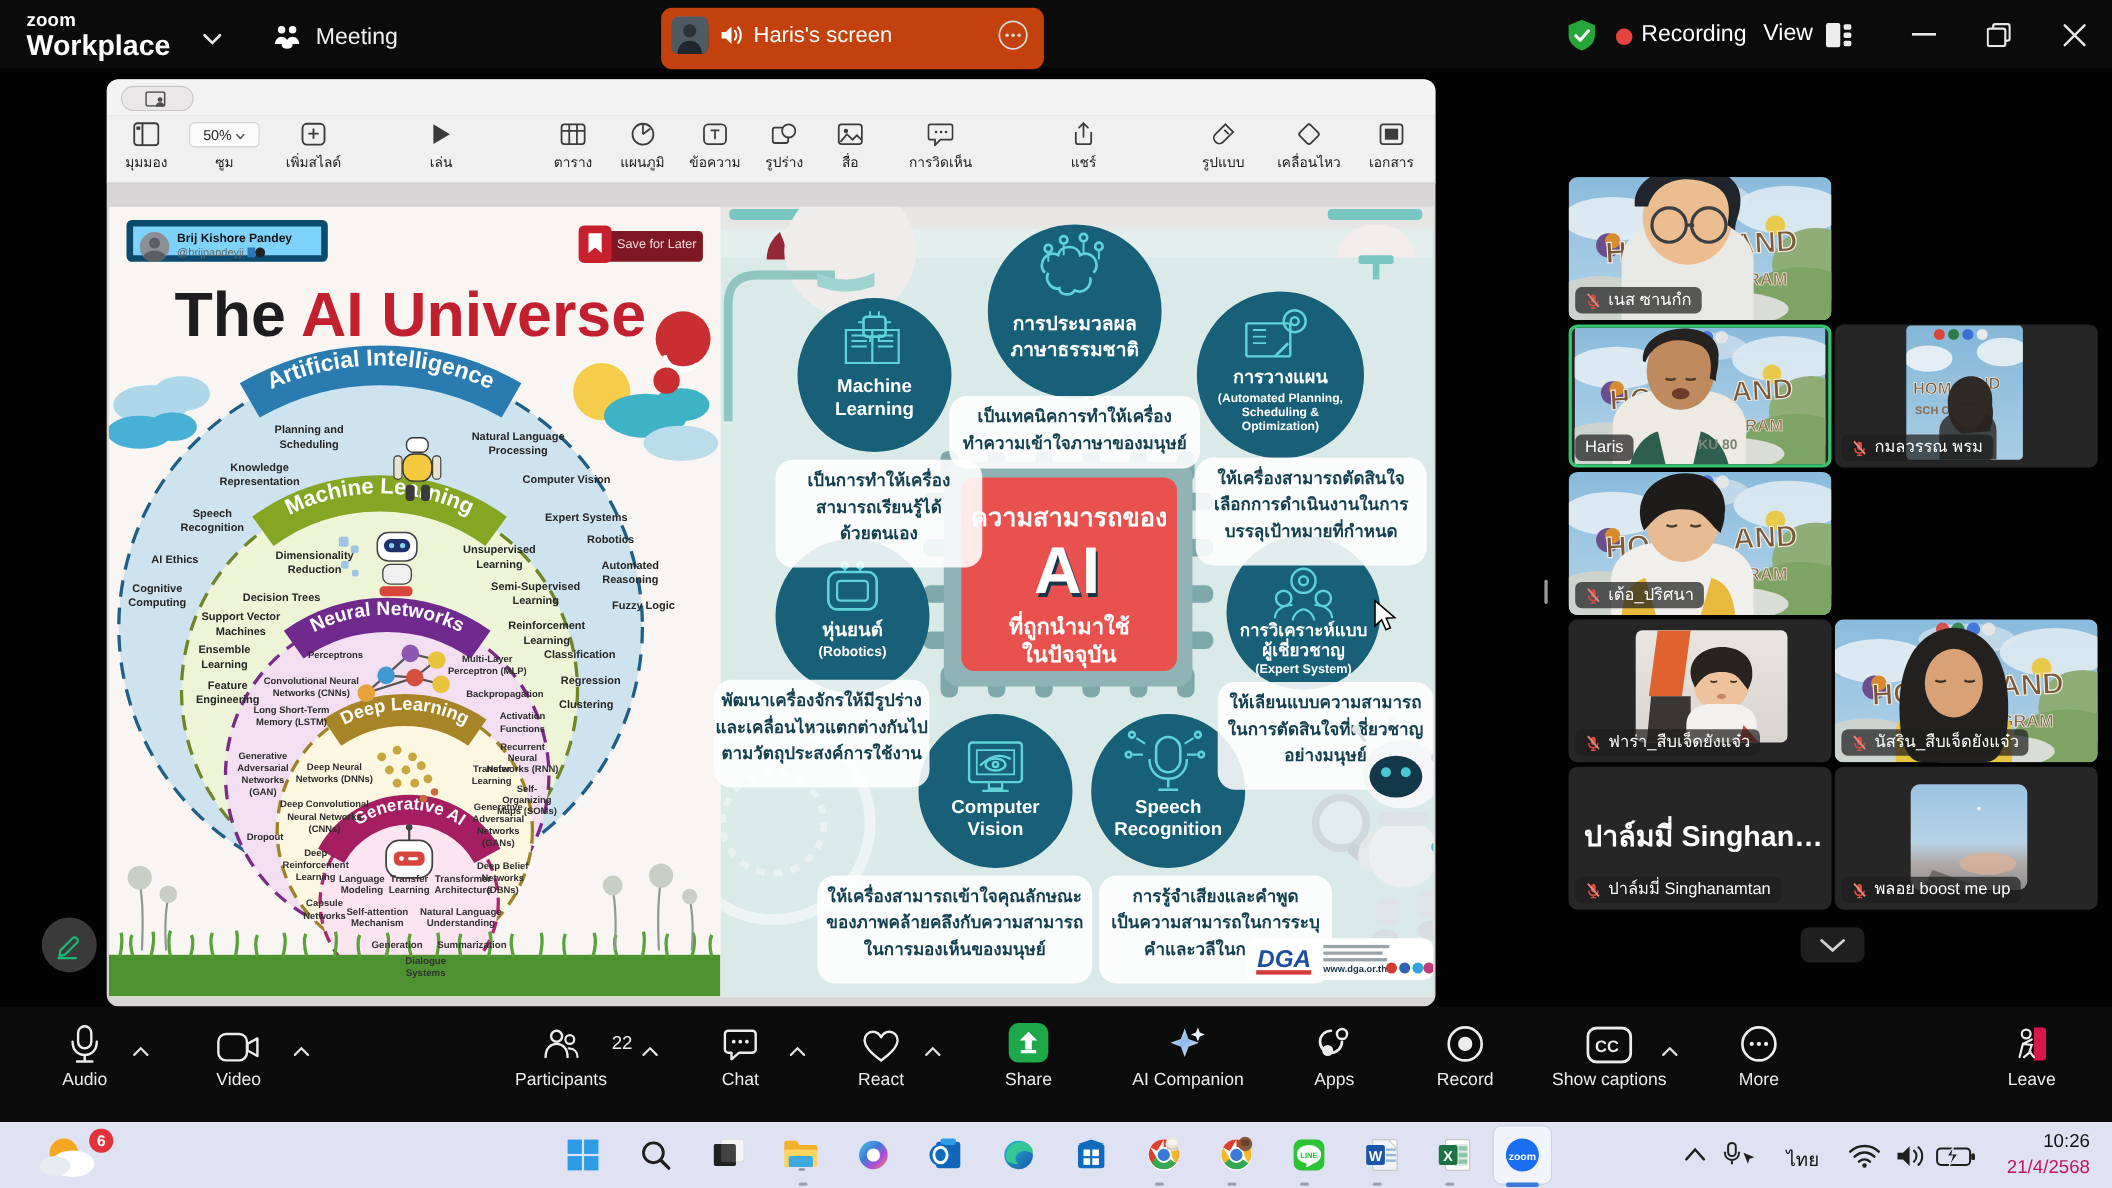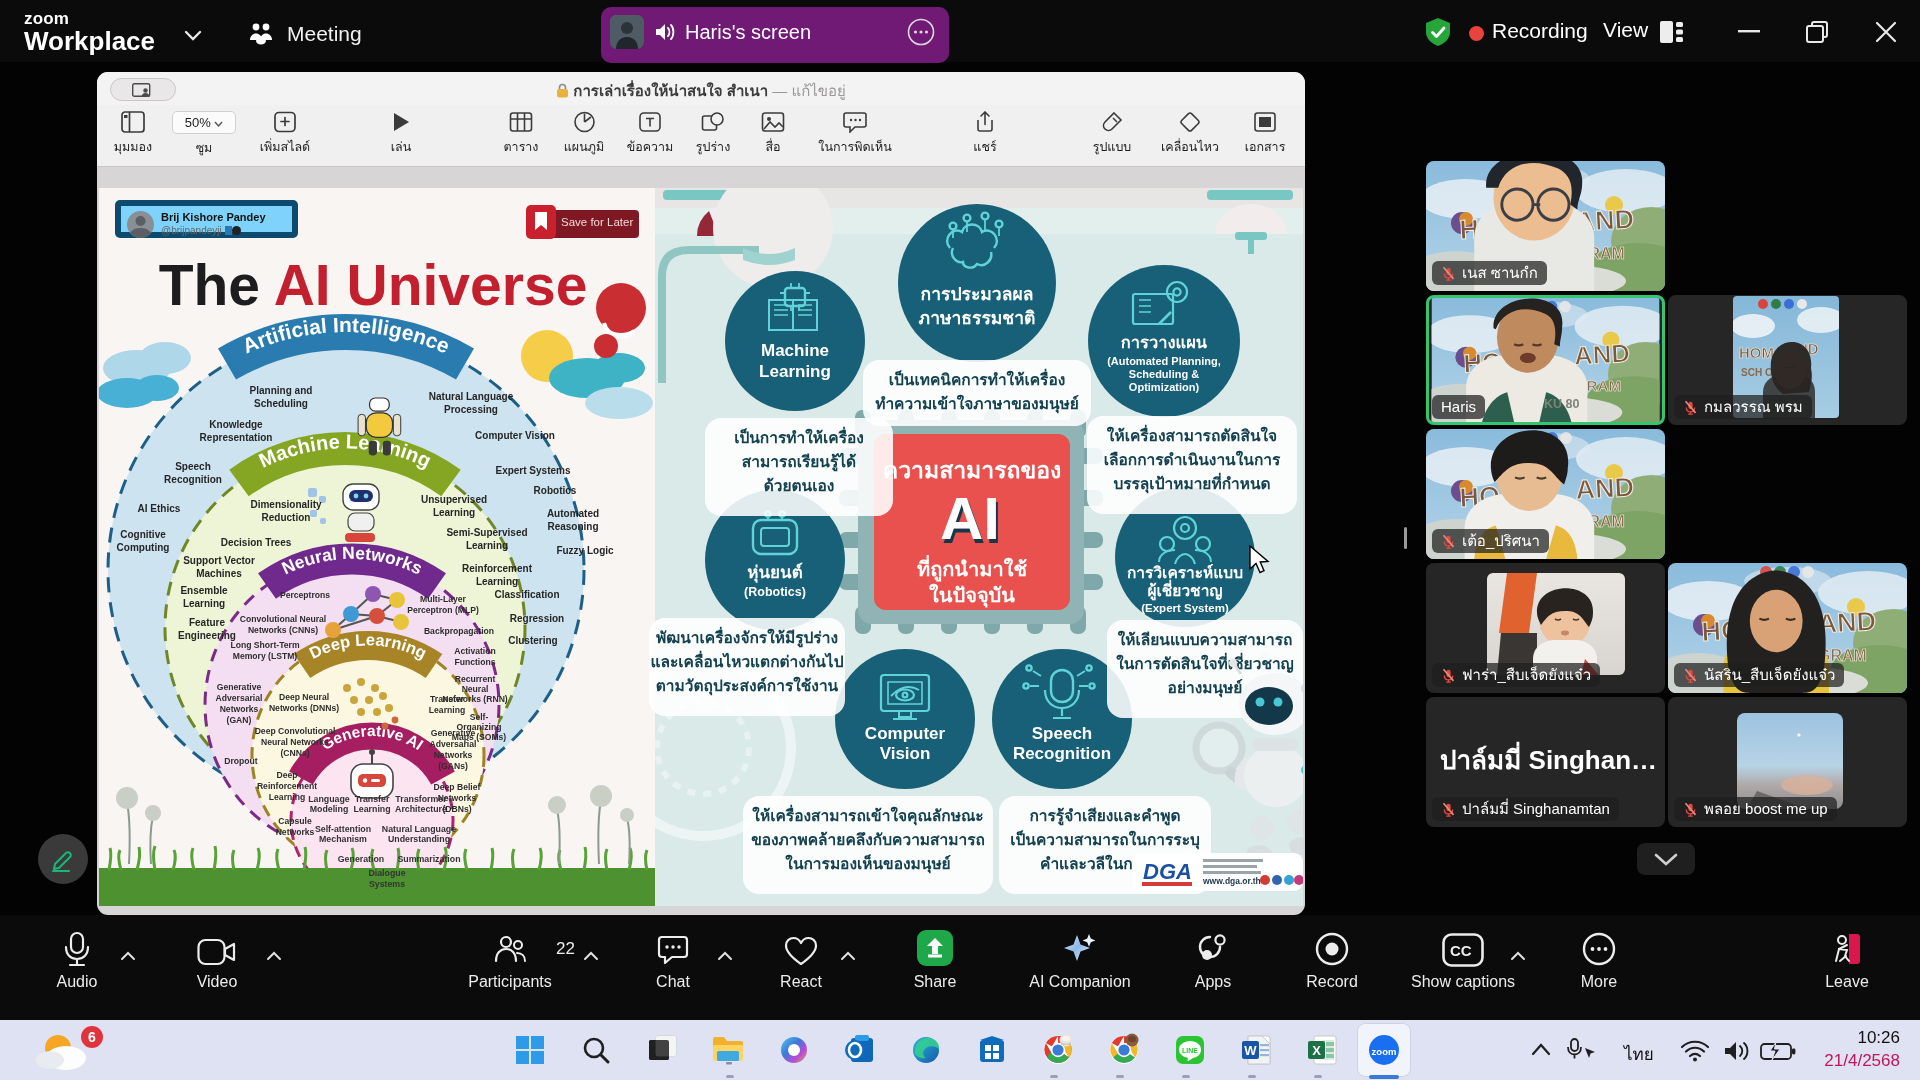--- a/index.html
+++ b/index.html
@@ -4,21 +4,21 @@
 <style>
   * { margin:0; padding:0; box-sizing:border-box; }
   html,body { width:1920px; height:1080px; overflow:hidden; background:#000; font-family:"Liberation Sans", sans-serif; }
   .abs { position:absolute; }
   #stage { position:relative; width:1920px; height:1080px; background:#030303; }
   
   #topbar { position:absolute; left:0; top:0; width:1920px; height:62px; background:#0b0b0b; }
   .zlogo1 { position:absolute; left:24px; top:9px; color:#fff; font-size:17px; font-weight:bold; letter-spacing:.2px; }
   .zlogo2 { position:absolute; left:24px; top:26px; color:#fff; font-size:26px; font-weight:bold; }
   .meetlbl { position:absolute; left:287px; top:22px; color:#f0f0f0; font-size:21px; }
-  #pill { position:absolute; left:601px; top:7px; width:348px; height:56px; background:#701a75; border-radius:10px; }
+  #pill { position:absolute; left:601px; top:7px; width:348px; height:56px; background:#c2410c; border-radius:10px; }
   #pill .av { position:absolute; left:9px; top:8px; width:34px; height:34px; border-radius:7px; background:linear-gradient(140deg,#7d8a96 0%,#46525c 45%,#232a30 100%); overflow:hidden;}
   #pill .txt { position:absolute; left:84px; top:14px; color:#fff; font-size:20px; }
   .recdot { position:absolute; left:1469px; top:26px; width:15px; height:15px; border-radius:50%; background:#e8443f; }
   .rectxt { position:absolute; left:1492px; top:19px; color:#fff; font-size:21px; }
   .viewtxt { position:absolute; left:1603px; top:18px; color:#fff; font-size:21px; }
   
   #keynote { position:absolute; left:97px; top:72px; width:1208px; height:843px; border-radius:11px; background:#d7d5d5; overflow:hidden; }
   #ktitle { position:absolute; left:0; top:0; width:1208px; height:33px; background:#f4f3f3; }
   #ktool { position:absolute; left:0; top:33px; width:1208px; height:62px; background:#f1f0f0; border-bottom:1px solid #c9c5c5; }
   .kitem { position:absolute; text-align:center; color:#2e2e2e; }
@@ -102,24 +102,20 @@
   </div>
 
   <div id="keynote">
     <div id="ktitle">
       <div class="abs" style="left:13px;top:6px;width:66px;height:23px;background:#e9e7e7;border:1px solid #c9c6c6;border-radius:12px;"></div>
       <svg class="abs" style="left:35px;top:11px" width="22" height="14" viewBox="0 0 22 14">
           <rect x="0.7" y="0.7" width="17" height="12.6" rx="1.6" stroke="#4a4a4a" stroke-width="1.4" fill="none"></rect>
           <circle cx="13.5" cy="7.5" r="2.2" fill="#4a4a4a"></circle>
           <path d="M9.5 14 c0-2.6 1.8-4 4-4 s4 1.4 4 4z" fill="#4a4a4a"></path>
         </svg>
-      <div class="abs" style="left:0;top:7px;width:1208px;text-align:center;font-size:15px;color:#3c3c3c;font-weight:bold;"><svg width="13" height="15" viewBox="0 0 13 15" style="vertical-align:-2px">
-            <rect x="1" y="6" width="11" height="8.5" rx="2" fill="#e8b33c"></rect>
-            <path d="M3.5 6 V4.5 a3 3 0 0 1 6 0 V6" stroke="#8a8a8a" stroke-width="1.6" fill="none"></path>
-          </svg> การเล่าเรื่องให้น่าสนใจ สำเนา <span style="color:#9a9898;font-weight:normal;">— แก้ไขอยู่</span></div>
     </div>
     <div id="ktool">
       <div class="kitem" style="left:14px;top:6px;width:44px;"><svg width="24" height="22" viewBox="0 0 24 22">
             <rect x="1" y="1" width="22" height="20" rx="3" stroke="#3b3b3b" stroke-width="1.7" fill="none"></rect>
             <line x1="8.5" y1="1" x2="8.5" y2="21" stroke="#3b3b3b" stroke-width="1.7"></line>
             <rect x="3" y="4" width="3.5" height="3" fill="#3b3b3b"></rect>
           </svg><div class="lbl">มุมมอง</div></div>
       <div class="kitem" style="left:72px;top:6px;width:70px;">
           <div style="width:64px;height:23px;margin:0 auto;background:#fbfbfb;border:1px solid #d2cfcf;border-radius:5px;font-size:13px;color:#222;line-height:22px;">50% <svg width="9" height="6" viewBox="0 0 9 6">
               <path d="M1 1 L4.5 5 L8 1" stroke="#555" stroke-width="1.4" fill="none"></path>
@@ -152,21 +148,21 @@
       <div class="kitem" style="left:654px;top:6px;width:44px;"><svg width="24" height="22" viewBox="0 0 24 22">
             <rect x="1.5" y="2" width="21" height="18" rx="2.5" stroke="#3b3b3b" stroke-width="1.6" fill="none"></rect>
             <circle cx="8" cy="8" r="2" fill="#3b3b3b"></circle>
             <path d="M3 18 L9 11 L14 16 L18 12 L22 16" stroke="#3b3b3b" stroke-width="1.6" fill="none"></path>
           </svg><div class="lbl">สื่อ</div></div>
       <div class="kitem" style="left:712px;top:6px;width:92px;"><svg width="24" height="22" viewBox="0 0 24 22">
             <path d="M3 2 h18 a2 2 0 0 1 2 2 v10 a2 2 0 0 1-2 2 h-9 l-5 5 v-5 h-4 a2 2 0 0 1-2-2 v-10 a2 2 0 0 1 2-2z" stroke="#3b3b3b" stroke-width="1.6" fill="none"></path>
             <circle cx="8" cy="9" r="1.2" fill="#3b3b3b"></circle>
             <circle cx="12.5" cy="9" r="1.2" fill="#3b3b3b"></circle>
             <circle cx="17" cy="9" r="1.2" fill="#3b3b3b"></circle>
-          </svg><div class="lbl">ในการพิดเห็น</div></div>
+          </svg><div class="lbl">การวิดเห็น</div></div>
       <div class="kitem" style="left:862px;top:6px;width:52px;"><svg width="22" height="22" viewBox="0 0 22 22">
             <path d="M11 1.5 v12 M7 5 l4-4 4 4" stroke="#3b3b3b" stroke-width="1.6" fill="none" stroke-linecap="round"></path>
             <path d="M4 9 v9 a2 2 0 0 0 2 2 h10 a2 2 0 0 0 2-2 v-9" stroke="#3b3b3b" stroke-width="1.6" fill="none"></path>
           </svg><div class="lbl">แชร์</div></div>
       <div class="kitem" style="left:985px;top:6px;width:60px;"><svg width="24" height="22" viewBox="0 0 24 22">
             <path d="M14 2 l7 7 -9 9 c-2 2-5 2-7 0 s-2-5 0-7 z" stroke="#3b3b3b" stroke-width="1.6" fill="none"></path>
             <path d="M13 7 l4 4" stroke="#3b3b3b" stroke-width="1.6"></path>
           </svg><div class="lbl">รูปแบบ</div></div>
       <div class="kitem" style="left:1052px;top:6px;width:82px;"><svg width="24" height="22" viewBox="0 0 24 22">
             <rect x="5" y="4" width="14" height="14" rx="2.5" stroke="#3b3b3b" stroke-width="1.6" fill="none" transform="rotate(45 12 11)"></rect>

